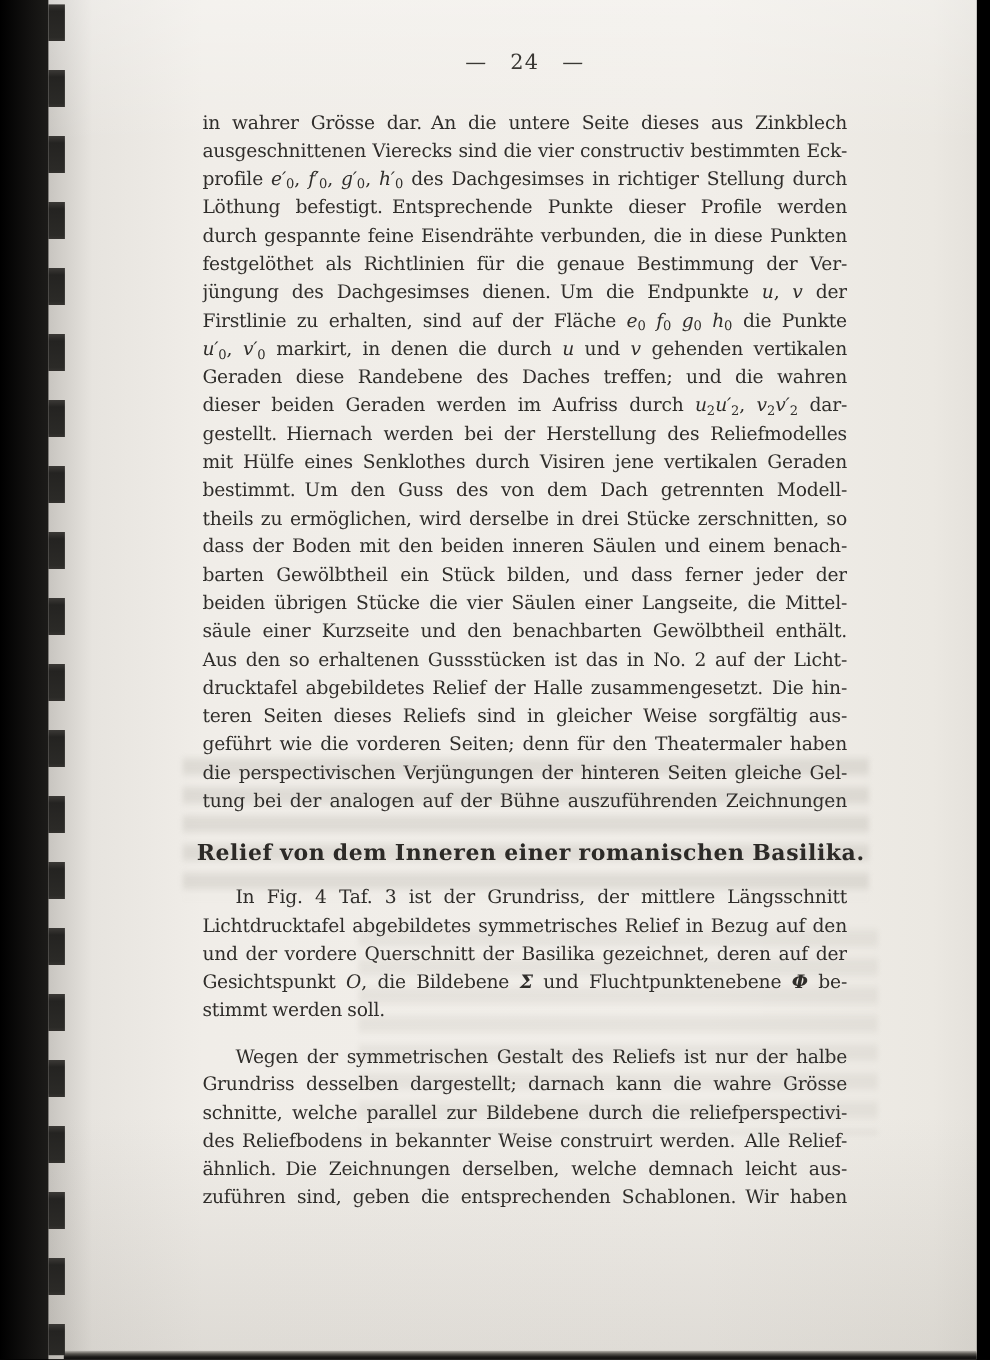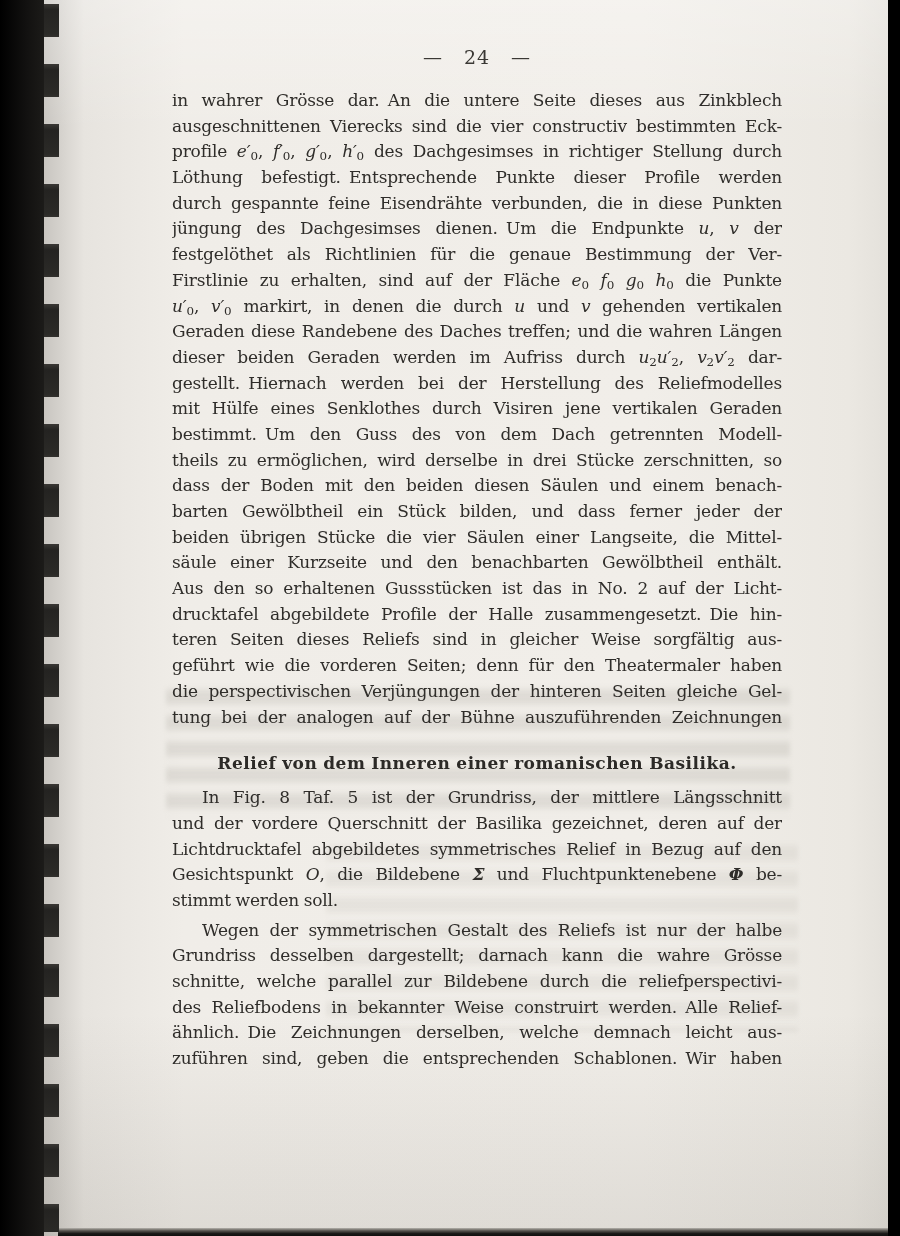--- a/index.html
+++ b/index.html
@@ -38,30 +38,30 @@
   .ghost2 { left:282px; top:842px; width:472px; height:190px; opacity:.30; }
   .pageno {
     position:absolute; left:124px; top:46px; width:618px;
     text-align:center; font-size:19px; color:#3a3834; letter-spacing:1px;
   }
   .textblock {
     position:absolute; left:124px; top:84px; width:618px;
     font-size:17px; color:#2f2d2a;
     letter-spacing:-0.2px; word-spacing:-0.5px;
   }
-  .para { margin:4px; }
+  .para { margin:16px; }
   .line {
     height:25.7px; line-height:25.7px; overflow:hidden;
     text-align:justify; text-align-last:justify;
   }
   .line.noj { text-align-last:left; }
   .line.indent { text-indent:30px; }
   .heading {
     height:26px; line-height:26px; margin:20px 0 9px 0;
-    text-align:center; font-weight:bold; font-size:17px;
+    text-align:right; font-weight:bold; font-size:20px;
     letter-spacing:.5px; color:#2c2a27;
   }
   .it { font-style:italic; }
   .bdit { font-weight:bold; font-style:italic; }
   sub { font-size:70%; line-height:0; vertical-align:-0.25em; letter-spacing:0; }
 </style>
 </head>
 <body>
 
 <div class="scan">
@@ -70,46 +70,46 @@
     <div class="ghost ghost1"></div>
     <div class="ghost ghost2"></div>
     <div class="pageno">—  24  —</div>
     <div class="textblock" id="textblock">
         <div class="para">
           <div class="line">in wahrer Grösse dar. An die untere Seite dieses aus Zinkblech</div>
           <div class="line">ausgeschnittenen Vierecks sind die vier constructiv bestimmten Eck-</div>
           <div class="line">profile <span class="it">e′</span><sub>0</sub>, <span class="it">f′</span><sub>0</sub>, <span class="it">g′</span><sub>0</sub>, <span class="it">h′</span><sub>0</sub> des Dachgesimses in richtiger Stellung durch</div>
           <div class="line">Löthung befestigt. Entsprechende Punkte dieser Profile werden</div>
           <div class="line">durch gespannte feine Eisendrähte verbunden, die in diese Punkten</div>
+          <div class="line">festgelöthet als Richtlinien für die genaue Bestimmung der Ver-</div>
           <div class="line">jüngung des Dachgesimses dienen. Um die Endpunkte <span class="it">u</span>, <span class="it">v</span> der</div>
-          <div class="line">festgelöthet als Richtlinien für die genaue Bestimmung der Ver-</div>
           <div class="line">Firstlinie zu erhalten, sind auf der Fläche <span class="it">e</span><sub>0</sub> <span class="it">f</span><sub>0</sub> <span class="it">g</span><sub>0</sub> <span class="it">h</span><sub>0</sub> die Punkte</div>
           <div class="line"><span class="it">u′</span><sub>0</sub>, <span class="it">v′</span><sub>0</sub> markirt, in denen die durch <span class="it">u</span> und <span class="it">v</span> gehenden vertikalen</div>
           <div class="line">Geraden diese Randebene des Daches treffen; und die wahren Längen</div>
           <div class="line">dieser beiden Geraden werden im Aufriss durch <span class="it">u</span><sub>2</sub><span class="it">u′</span><sub>2</sub>, <span class="it">v</span><sub>2</sub><span class="it">v′</span><sub>2</sub> dar-</div>
           <div class="line">gestellt. Hiernach werden bei der Herstellung des Reliefmodelles</div>
           <div class="line">mit Hülfe eines Senklothes durch Visiren jene vertikalen Geraden</div>
           <div class="line">bestimmt. Um den Guss des von dem Dach getrennten Modell-</div>
           <div class="line">theils zu ermöglichen, wird derselbe in drei Stücke zerschnitten, so</div>
-          <div class="line">dass der Boden mit den beiden diesen Säulen und einem benach-</div>
+          <div class="line">dass der Boden mit den beiden inneren Säulen und einem benach-</div>
           <div class="line">barten Gewölbtheil ein Stück bilden, und dass ferner jeder der</div>
           <div class="line">beiden übrigen Stücke die vier Säulen einer Langseite, die Mittel-</div>
           <div class="line">säule einer Kurzseite und den benachbarten Gewölbtheil enthält.</div>
           <div class="line">Aus den so erhaltenen Gussstücken ist das in No. 2 auf der Licht-</div>
-          <div class="line">drucktafel abgebildete Profile der Halle zusammengesetzt. Die hin-</div>
+          <div class="line">drucktafel abgebildetes Relief der Halle zusammengesetzt. Die hin-</div>
           <div class="line">teren Seiten dieses Reliefs sind in gleicher Weise sorgfältig aus-</div>
           <div class="line">geführt wie die vorderen Seiten; denn für den Theatermaler haben</div>
           <div class="line">die perspectivischen Verjüngungen der hinteren Seiten gleiche Gel-</div>
           <div class="line">tung bei der analogen auf der Bühne auszuführenden Zeichnungen</div>
         </div>
         <div class="heading">Relief von dem Inneren einer romanischen Basilika.</div>
         <div class="para">
-          <div class="line indent">In Fig. 8 Taf. 5 ist der Grundriss, der mittlere Längsschnitt</div>
+          <div class="line indent">In Fig. 4 Taf. 3 ist der Grundriss, der mittlere Längsschnitt</div>
+          <div class="line">Lichtdrucktafel abgebildetes symmetrisches Relief in Bezug auf den</div>
           <div class="line">und der vordere Querschnitt der Basilika gezeichnet, deren auf der</div>
-          <div class="line">Lichtdrucktafel abgebildetes symmetrisches Relief in Bezug auf den</div>
           <div class="line">Gesichtspunkt <span class="it">O</span>, die Bildebene <span class="bdit">Σ</span> und Fluchtpunktenebene <span class="bdit">Φ</span> be-</div>
           <div class="line noj">stimmt werden soll.</div>
         </div>
         <div class="para">
           <div class="line indent">Wegen der symmetrischen Gestalt des Reliefs ist nur der halbe</div>
           <div class="line">Grundriss desselben dargestellt; darnach kann die wahre Grösse</div>
           <div class="line">schnitte, welche parallel zur Bildebene durch die reliefperspectivi-</div>
           <div class="line">des Reliefbodens in bekannter Weise construirt werden. Alle Relief-</div>
           <div class="line">ähnlich. Die Zeichnungen derselben, welche demnach leicht aus-</div>
           <div class="line">zuführen sind, geben die entsprechenden Schablonen. Wir haben</div>

